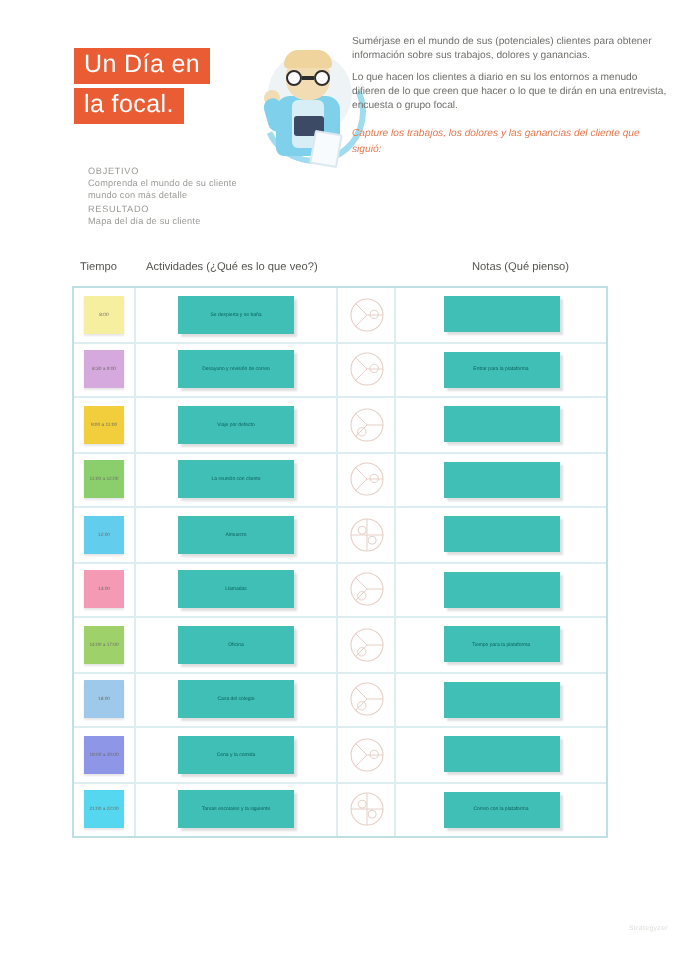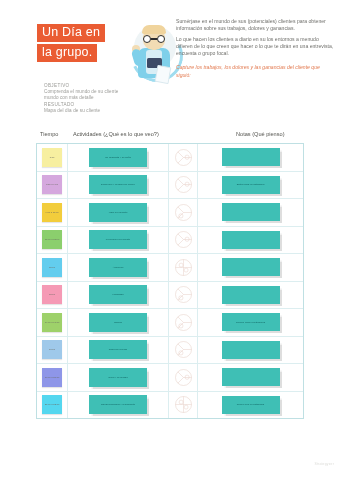--- a/index.html
+++ b/index.html
@@ -176,21 +176,21 @@
     color:#dcdcd8;font-size:3.4px;letter-spacing:.2px;
   }
 </style>
 </head>
 <body>
 
 <div class="header">
 
   <div class="title-block">
     <div class="title-line">Un Día en</div>
-    <div class="title-line">la grupo.</div>
+    <div class="title-line">la focal.</div>
   </div>
 
   <div class="meta">
     <div class="lbl">OBJETIVO</div>
     <div>Comprenda el mundo de su cliente</div>
     <div>mundo con más detalle</div>
     <div class="lbl">RESULTADO</div>
     <div>Mapa del día de su cliente</div>
   </div>
 

